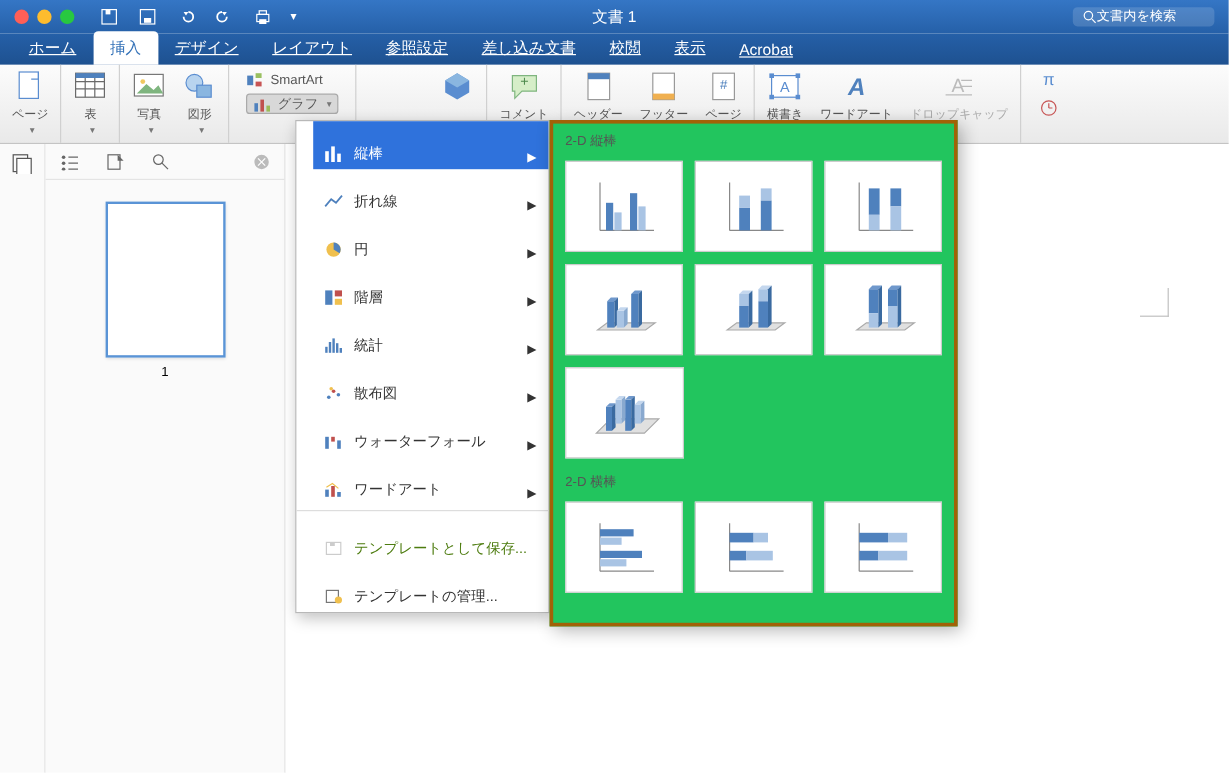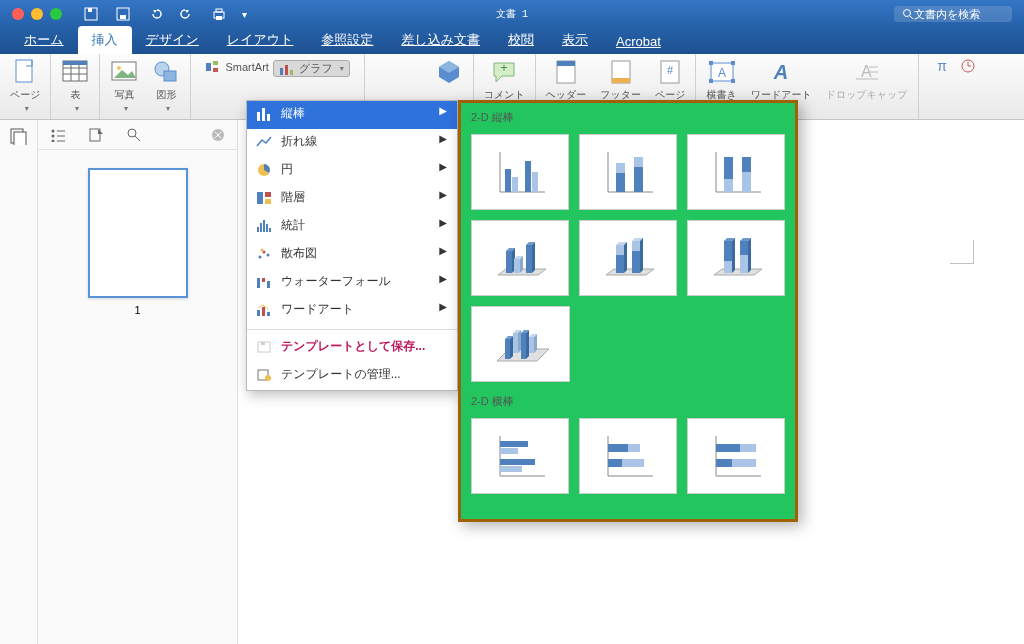--- a/index.html
+++ b/index.html
@@ -2,50 +2,50 @@
 <html><head>
 <meta charset="utf-8">
 <style>
 * { margin:0; padding:0; box-sizing:border-box; font-family:-apple-system,"Helvetica Neue",sans-serif; }
 body { width:1024px; height:644px; background:#fff; position:relative; overflow:hidden; }
 .titlebar { height:28px; background:linear-gradient(#3576C5,#2560A8); display:flex; align-items:center; color:#fff; font-size:12px; }
 .traffic { display:flex; gap:7px; padding:0 12px; }
 .tdot { width:12px; height:12px; border-radius:50%; }
 .tools { display:flex; gap:14px; padding:0 8px; align-items:center; }
 .tb-ico { width:18px; height:18px; fill:#fff; display:flex; align-items:center; justify-content:center;}
-.title { position:absolute; left:50%; transform:translateX(-50%); font-size:10px;font-family:Liberation Mono, monospace; }
+.title { position:absolute; left:50%; transform:translateX(-50%); font-size:13px; }
 .search-wrap { margin-left:auto; display:flex; align-items:center; background:rgba(255,255,255,0.15); border-radius:4px; padding:2px 8px; margin-right:12px;}
 .search-wrap input { background:transparent; border:none; color:#fff; width:90px; font-size:11px; outline:none;}
 .search-wrap input::placeholder{color:#fff;}
 .tabbar { height:26px; background:linear-gradient(#2560A8,#1E5190); display:flex; align-items:flex-end; padding-left:10px; color:#fff; font-size:13px;text-decoration:underline;}
 .tab { padding:5px 14px 5px; cursor:pointer;}
 .tab.active { background:#fff; color:#3472B8; border-radius:4px 4px 0 0;}
 .ribbon { height:66px; background:linear-gradient(#fcfcfc,#e9e9e9); border-bottom:1px solid #c4c4c4; display:flex; position:relative;}
 .rgroup { border-right:1px solid #d0d0d0; padding:4px 10px; display:flex; flex-direction:column; align-items:center; justify-content:space-between; height:100%;}
 .rg-btn { display:flex; flex-direction:column; align-items:center; font-size:10px; color:#555; gap:2px;}
 .rg-row { display:flex; gap:14px; justify-content:center;}
 .ricon { width:28px; height:28px; display:flex; align-items:center; justify-content:center;}
-.rg-small-row { display:flex; gap:4px; align-items:flex-start; padding:0 4px;}
+.rg-small-row { display:flex; flex-direction:column; gap:4px; align-items:flex-start; padding:0 4px;}
 .small-item{ display:flex; align-items:center; gap:4px; font-size:11px; color:#555;}
 .d-arrow { font-size:8px; color:#777; margin-left:3px;}
 .doc-area { position:absolute; top:120px; left:0; right:0; bottom:0; background:#fff; display:flex;}
 .side-rail{ width:38px; background:#fafafa; border-right:1px solid #e0e0e0;}
 .nav-panel { width:200px; background:#fafafa; border-right:1px solid #e0e0e0;}
 .nav-head { height:30px; display:flex; align-items:center; gap:22px; padding:0 12px; border-bottom:1px solid #e4e4e4;}
 .thumb-page{ width:100px; height:130px; border:2px solid #5a94d6; margin:18px auto 6px; background:#fff; box-shadow:0 1px 3px rgba(0,0,0,0.15);}
 .thumb-no{ text-align:center; font-size:11px;}
 .doc-canvas{ flex:1; background:#fff; position:relative;}
 .doc-corner{ position:absolute; top:120px; right:50px; width:24px; height:24px; border-right:1px solid #c0c0c0; border-bottom:1px solid #c0c0c0;}
 .menu-pop{ position:absolute; top:100px; left:246px; width:212px; background:#fff; border:1px solid #b8b8b8; box-shadow:2px 4px 12px rgba(0,0,0,0.25); font-size:12px; z-index:10;}
-.menu-item{ display:flex; align-items:flex-start; padding:4px 10px 4px 6px; height:28px; color:#333;}
+.menu-item{ display:flex; align-items:flex-end; padding:4px 10px 4px 6px; height:40px; color:#333;margin-left:14px;}
 .menu-item .mi{ width:22px; height:18px; display:flex;align-items:center;justify-content:center; margin-right:6px;}
 .menu-item .arw{ margin-left:auto; font-size:10px;}
 .menu-item.sel{ background:#2f72dc; color:#fff;}
 .menu-sep{ height:1px; background:#ddd; margin:4px 0;}
-.menu-item.dis{ color:#be185d;font-weight:bold;}
+.menu-item.dis{ color:#4d7c0f;}
 .sub-pop{ position:absolute; top:100px; left:458px; width:340px; background:#22c55e; border:3px solid #a16207; box-shadow:4px 4px 14px rgba(0,0,0,0.3); font-size:11px; z-index:10; padding-bottom:20px;}
 .sub-hdr{ padding:7px 10px 4px; color:#555; font-size:11px;}
 .opt-row{ display:flex; gap:10px; padding:5px 10px;}
 .opt-card{ flex:1; height:76px; background:#fff; border:1px solid #ccc; display:flex; align-items:center; justify-content:center; position:relative;}
 svg{ display:block;}
 </style>
 </head>
 <body>
 
 <div class="titlebar">

